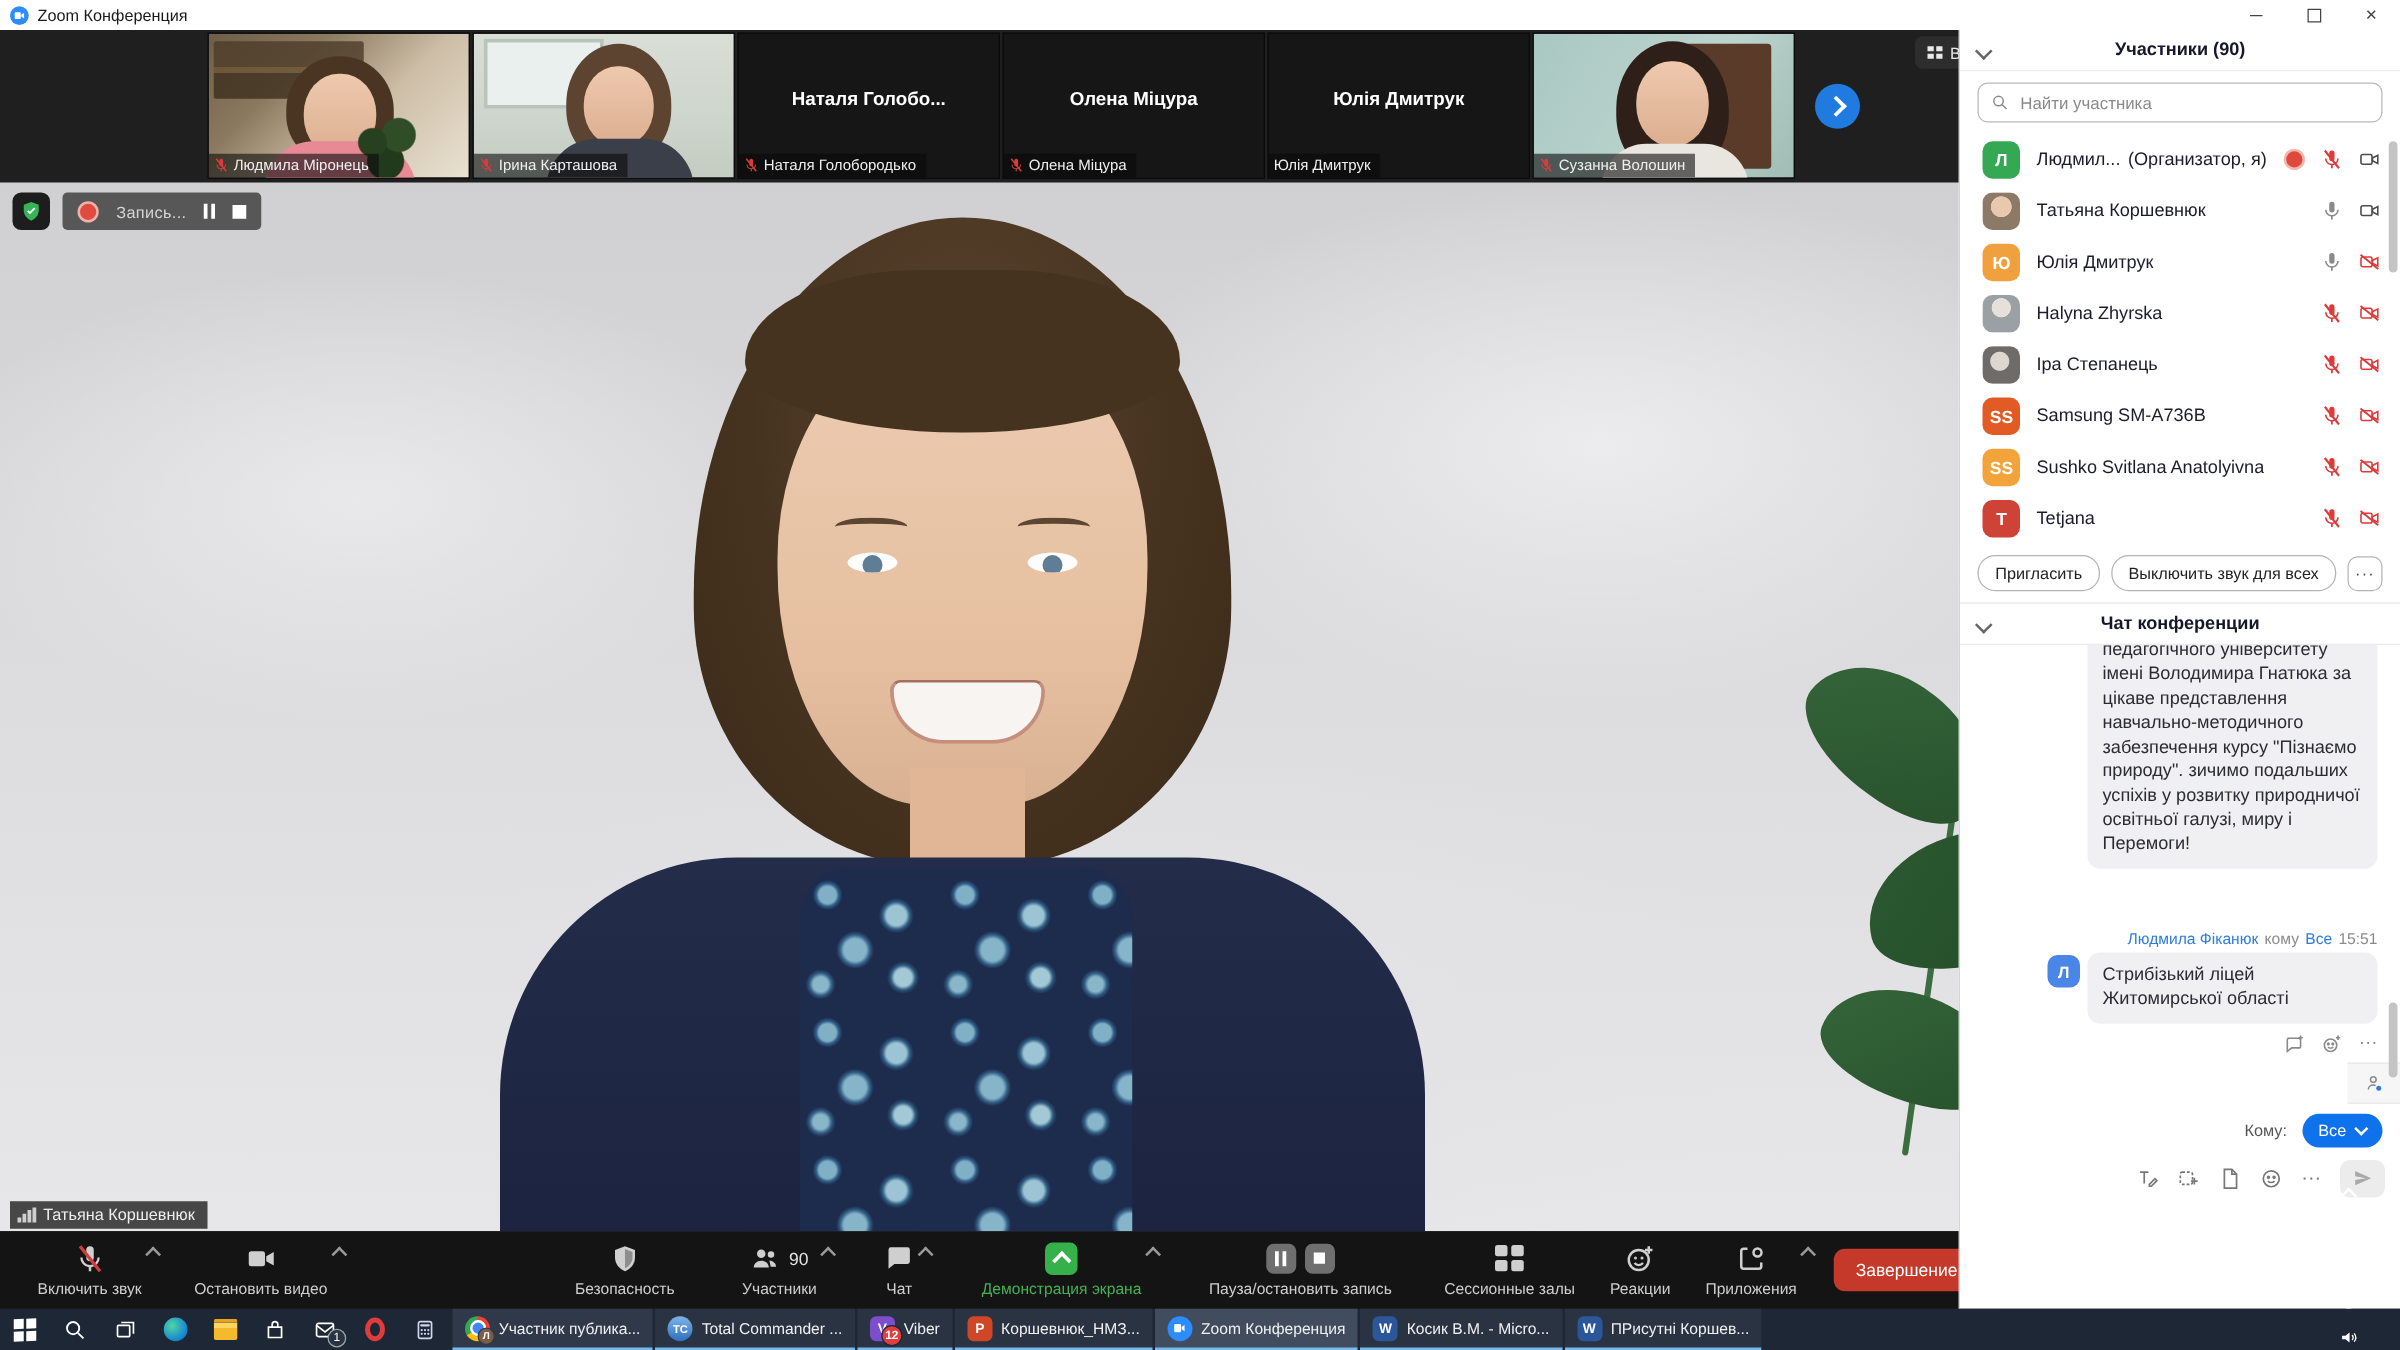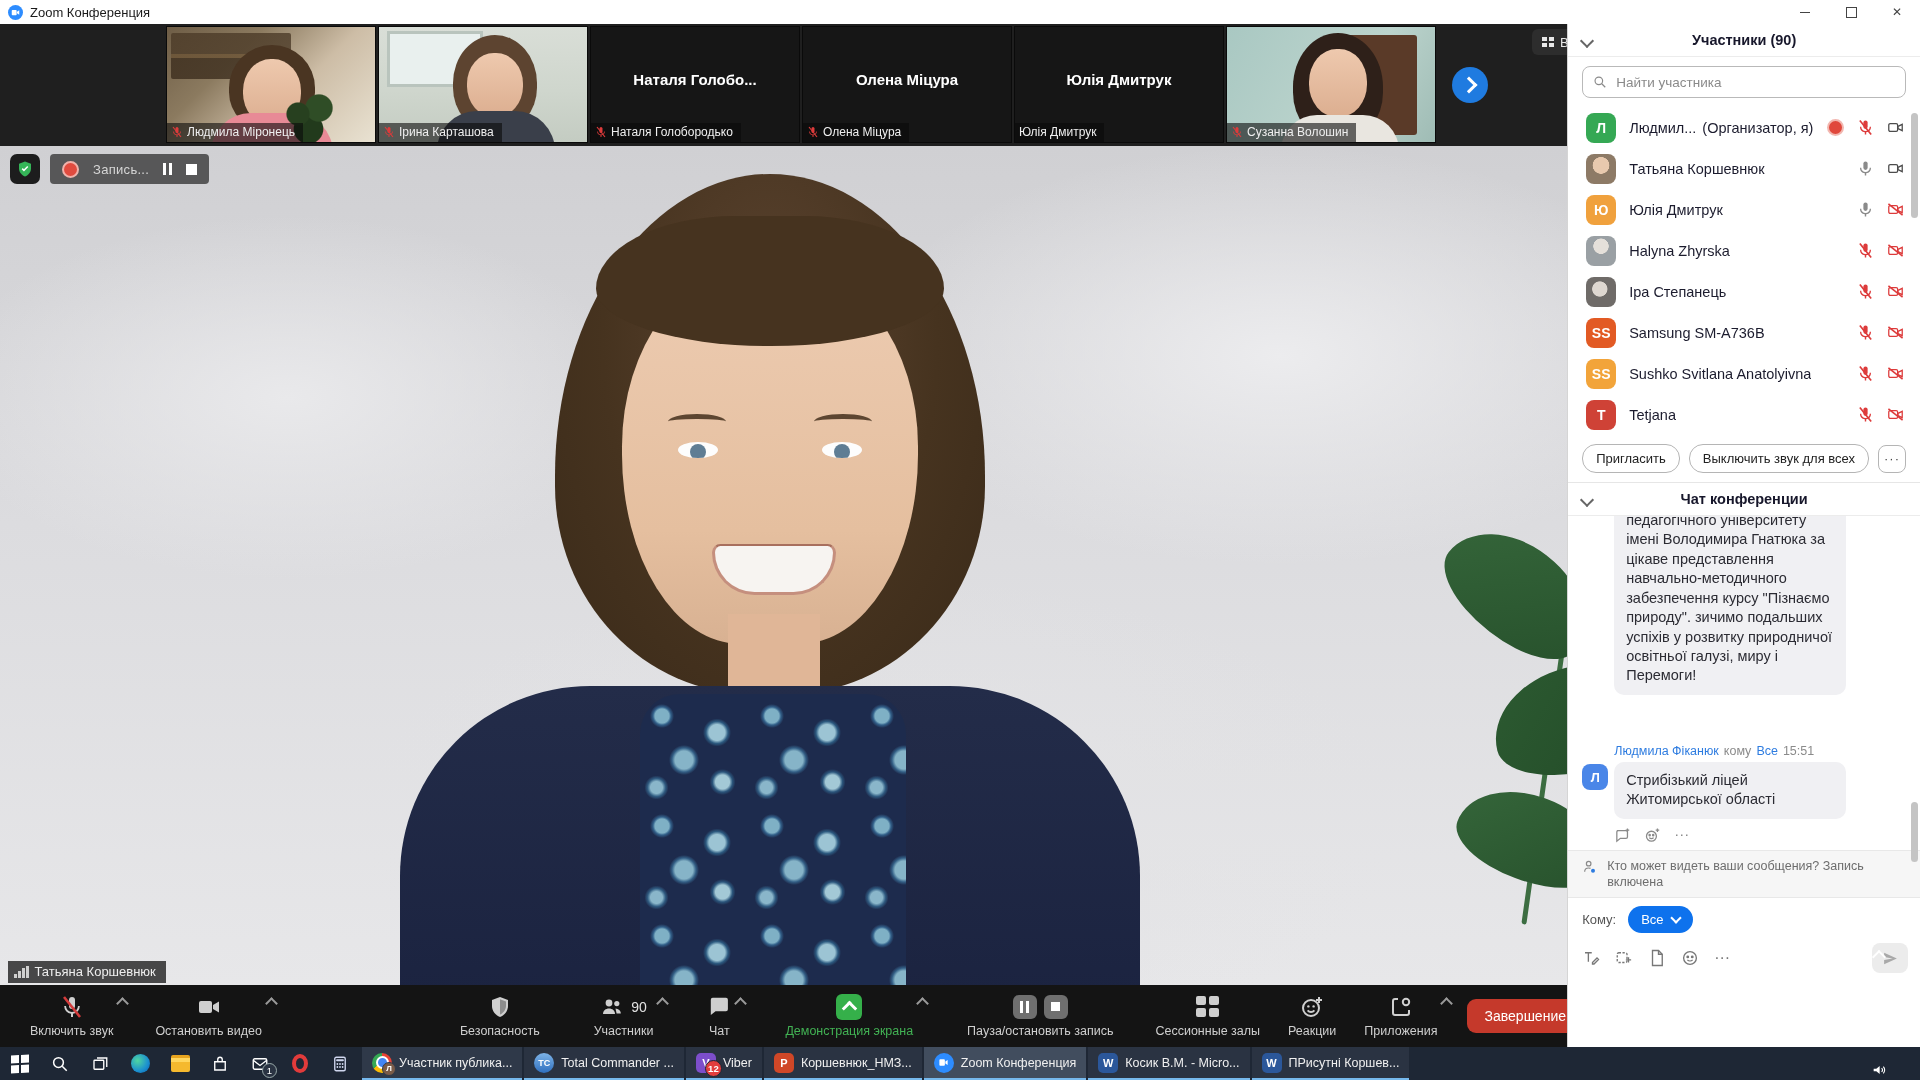--- a/index.html
+++ b/index.html
@@ -155,21 +155,21 @@
   .red{color:#dd3b3b;} .gray{color:#8a8a8a;} .dark{color:#4c4c4c;}
   .recdot-sm{width:13px;height:13px;border-radius:50%;background:#e0483c;border:2px solid #f2b7b0;}
   .pbtns{flex:0 0 auto;display:flex;align-items:center;gap:9px;padding:9px 14px;border-bottom:1px solid #e6e6e6;}
   .pillbtn{border:1px solid #b5b5b5;border-radius:14px;height:27px;display:flex;align-items:center;
     justify-content:center;font-size:13px;color:#222;padding:0 13px;background:#fff;white-space:nowrap;}
   .morebtn{border:1px solid #b5b5b5;border-radius:8px;width:26px;height:26px;display:flex;
     align-items:center;justify-content:center;color:#444;font-size:13px;letter-spacing:1px;}
   .sb-scroll{position:absolute;right:2px;width:7px;background:#c4c4c4;border-radius:4px;}
 
   
-  .chatbody{flex:1;display:flex;flex-direction:column;overflow:hidden;position:relative;}
+  .chatbody{flex:1;display:flex;flex-direction:column;overflow:hidden;position:relative;align-items:flex-end;}
   .chat-scroll{flex:0 0 auto;height:208px;overflow:hidden;padding:0 18px 0 46px;}
   .bubble{background:#f0f0f3;border-radius:10px;padding:9px 12px;font-size:14.5px;line-height:1.34;
     color:#2b2b33;width:232px;box-sizing:border-box;}
   .bubble.clipped{margin-top:-14px;}
   .msgmeta{padding:10px 18px 4px 46px;font-size:12.5px;color:#8b8b8b;display:flex;gap:5px;align-items:baseline;white-space:nowrap;}
   .msgmeta .blue{color:#2e7ce0;margin-top:10px;}
   .msgrow{position:relative;padding:0 18px 0 46px;}
   .msg-avatar{position:absolute;left:14px;top:2px;width:26px;height:26px;border-radius:8px;color:#fff;
     font-size:13px;font-weight:bold;display:flex;align-items:center;justify-content:center;}
   .reactions{display:flex;gap:13px;padding:8px 18px 6px 46px;color:#8a8a8a;}
@@ -712,21 +712,20 @@
             </svg>
           <span style="font-size:15px;line-height:14px;">···</span>
         </div>
 
         <div class="privacy">
           <svg viewBox="0 0 24 24" fill="none" stroke="#8a8a8a" stroke-width="1.8">
               <circle cx="10" cy="7" r="3.4"></circle>
               <path d="M4 19c0-3.3 2.7-5.5 6-5.5 1 0 2 .2 2.8.6"></path>
               <circle cx="16.5" cy="17.5" r="3" fill="#2e7ce0" stroke="none"></circle>
             </svg>
-          <span>Кто может видеть ваши сообщения? Запись включена</span>
         </div>
 
         <div class="torow">
           <span>Кому:</span>
           <span class="topill">
             <span>Все</span>
               <span class="dn"></span>
           </span>
         </div>
 

